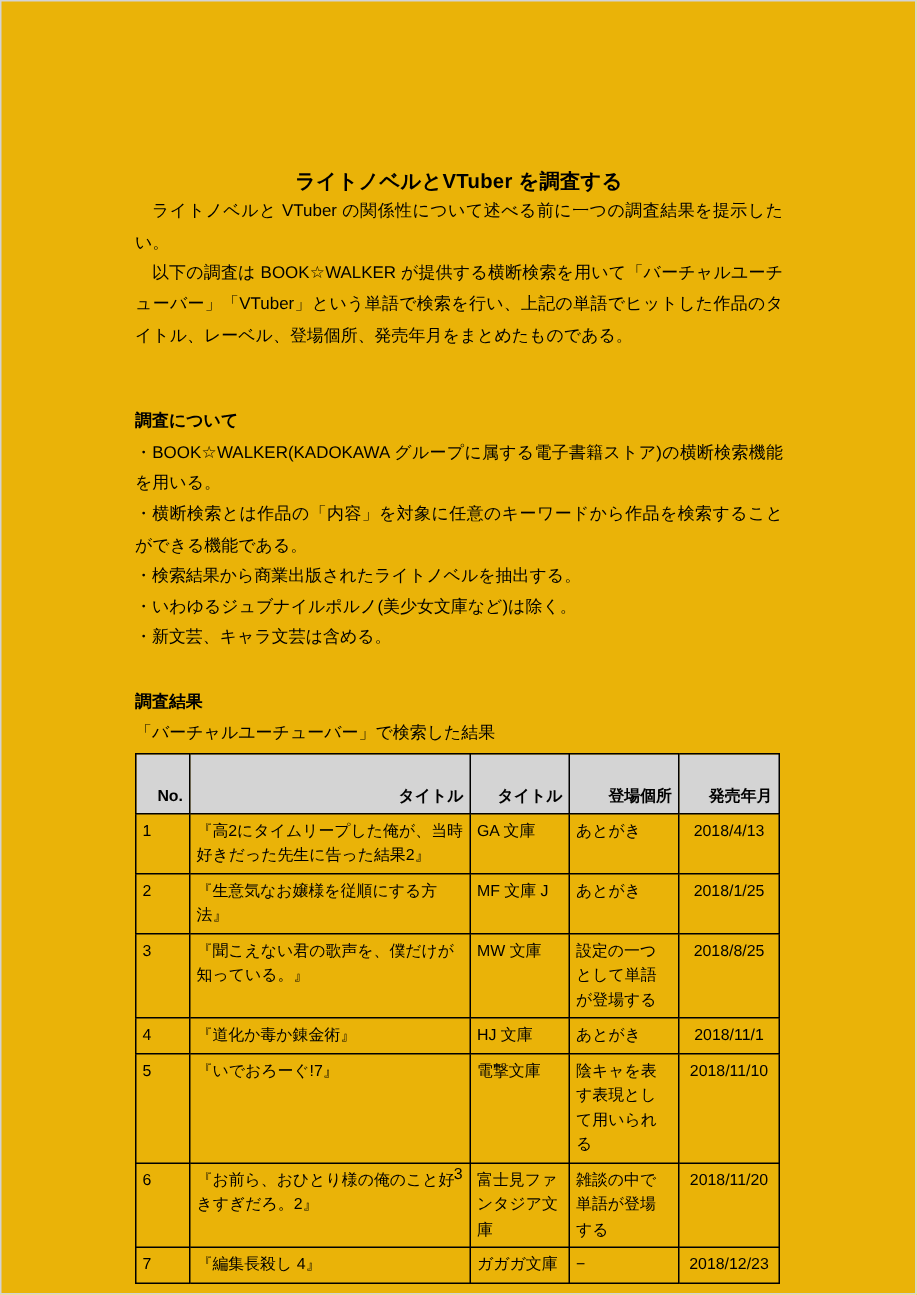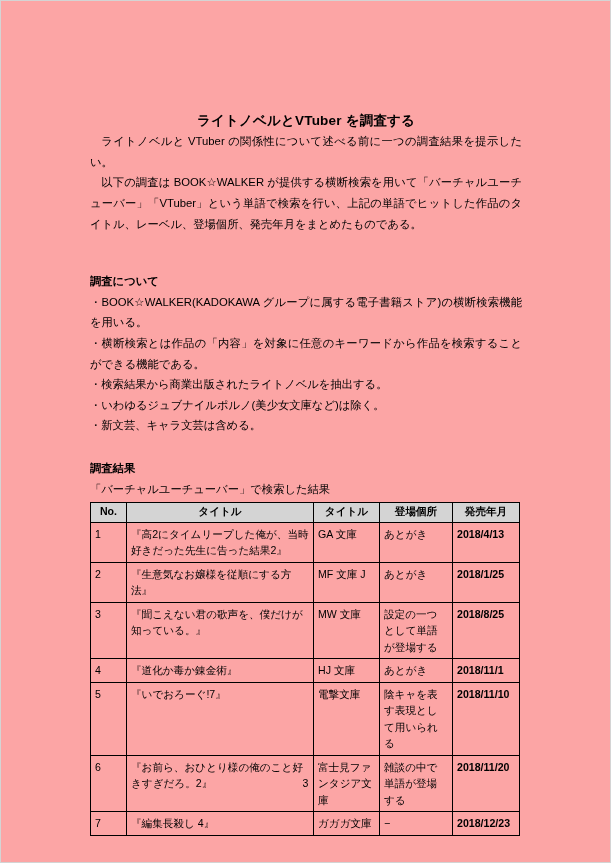--- a/index.html
+++ b/index.html
@@ -8,21 +8,21 @@
     background: #ffffff;
   }
   body {
     font-family: "Liberation Sans", "DejaVu Sans", sans-serif;
     color: #000000;
   }
   .page {
     position: relative;
     width: 611px;
     height: 863px;
-    background: #fca5a5;
+    background: #eab308;
     border: 1px solid #d4d4d4;
     box-sizing: border-box;
     overflow: hidden;
   }
   .content {
     position: absolute;
     left: 89px;
     top: 0;
     width: 432px;
   }
@@ -87,34 +87,34 @@
   table.results td {
     border: 1px solid #000000;
     padding: 3px 4px 3px 4px;
     vertical-align: top;
     line-height: 16.5px;
     word-break: break-all;
     overflow-wrap: anywhere;
   }
   table.results thead th {
     background: #d4d4d4;
-    text-align: center;
+    text-align: right;
     font-weight: bold;
     vertical-align: middle;
-    padding-top: 0;
+    padding-top: 20px;
     padding-bottom: 2px;
   }
   col.c-no     { width: 36px; }
   col.c-title  { width: 187px; }
   col.c-label  { width: 66px; }
   col.c-place  { width: 73px; }
   col.c-date   { width: 67px; }
 
   td.no-cell   { text-align: left; padding-left: 7px; }
-  td.date-cell { text-align: left; white-space: nowrap; padding-left: 6px; font-weight: bold; }
+  td.date-cell { text-align: center; white-space: nowrap; padding-left: 6px; }
   td.place-cell { }
   td.label-cell { }
 
   .page-number {
     position: absolute;
     left: 0;
     right: 0;
     top: 776px;
     text-align: center;
     font-size: 10.6px;

